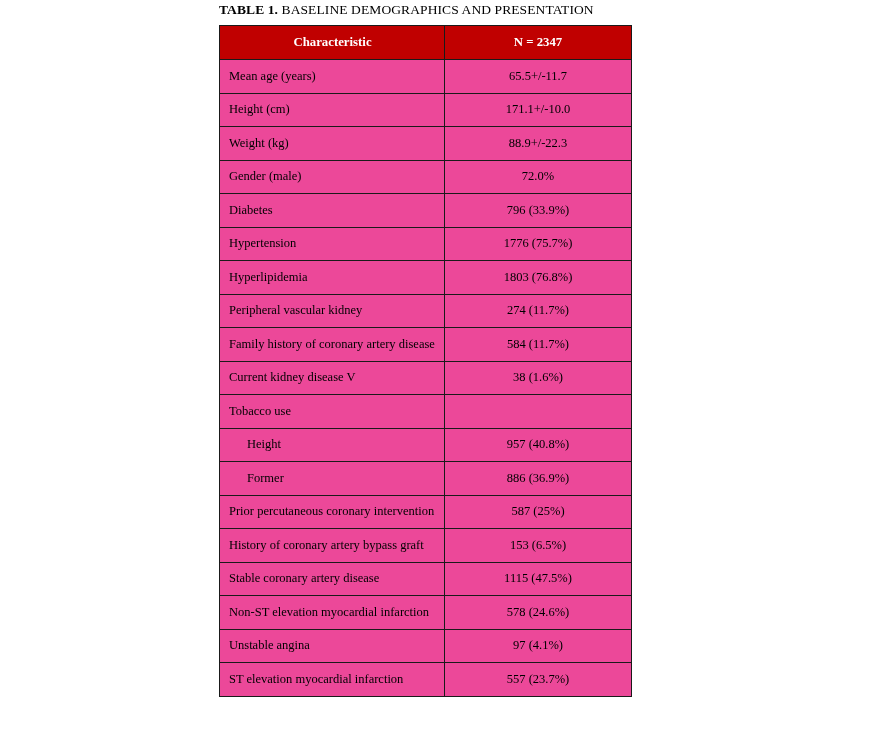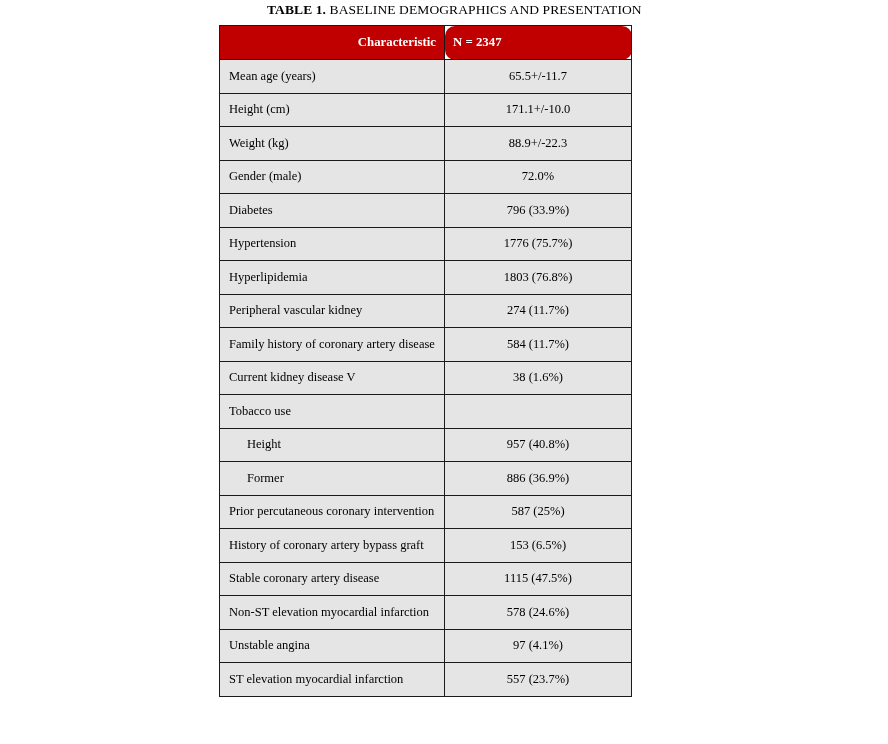--- a/index.html
+++ b/index.html
@@ -24,21 +24,20 @@
   .table-caption {
     position: absolute;
     left: 219px;
     top: 1px;
     font-family: "Liberation Serif", "DejaVu Serif", serif;
     font-size: 13.5px;
     line-height: 17px;
     letter-spacing: 0.1px;
     white-space: nowrap;
     color: #000;
-    margin-left: 48px;
   }
   .table-caption .cap-label {
     font-weight: bold;
   }
   .table-caption .cap-text {
     font-weight: normal;
   }
 
   .table-wrap {
     position: absolute;
@@ -62,35 +61,34 @@
     color: #ffffff;
     font-weight: bold;
     font-size: 12.8px;
     height: 33px;
     padding: 0 8px;
     border: 1px solid #1a1a1a;
     border-bottom: 1px solid #1a1a1a;
     vertical-align: middle;
   }
   table.demographics thead th.th-characteristic {
-    text-align: right;
+    text-align: center;
     padding-left: 9px;
   }
   table.demographics thead th.th-value {
-    text-align: left;
-    border-radius: 10px;
+    text-align: center;
   }
 
   table.demographics tbody td {
     height: 32.5px;
     padding: 0 8px;
     border: 1px solid #1a1a1a;
     vertical-align: middle;
     font-size: 12.5px;
-    background: #e5e5e5;
+    background: #ec4899;
   }
   table.demographics tbody td.cell-characteristic {
     text-align: left;
     padding-left: 9px;
     white-space: nowrap;
   }
   table.demographics tbody td.cell-value {
     text-align: center;
     white-space: nowrap;
   }

